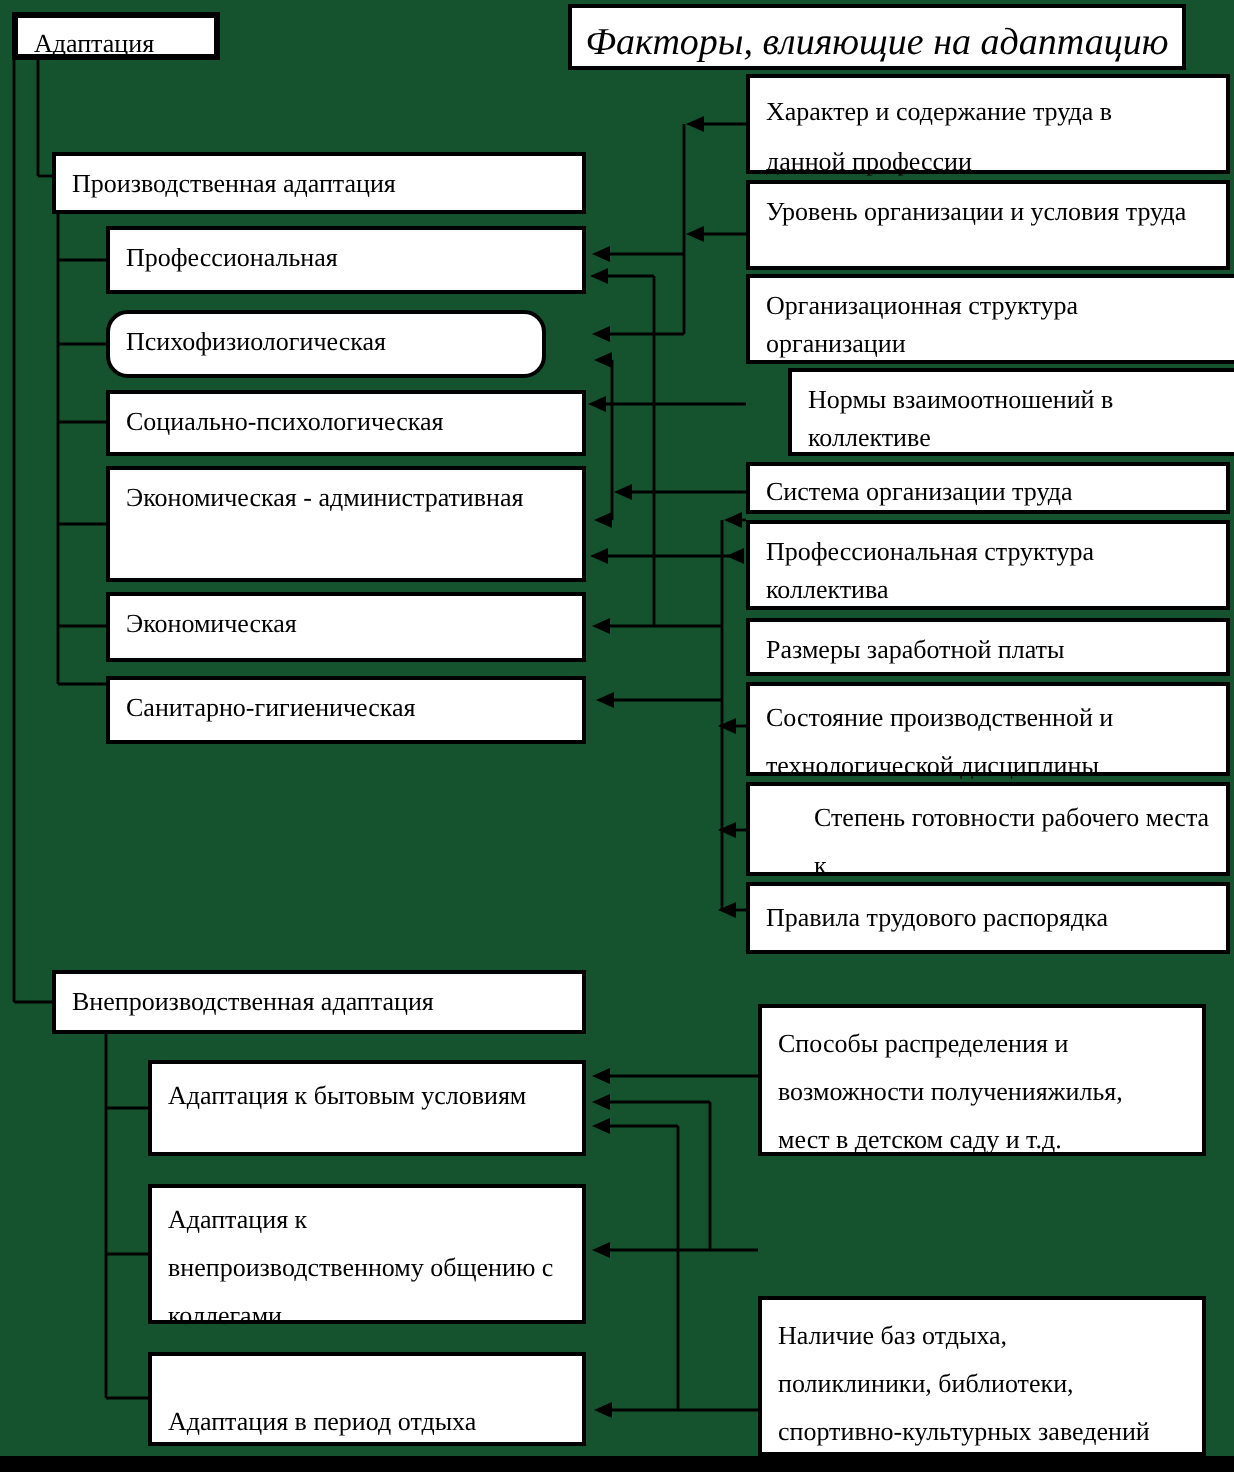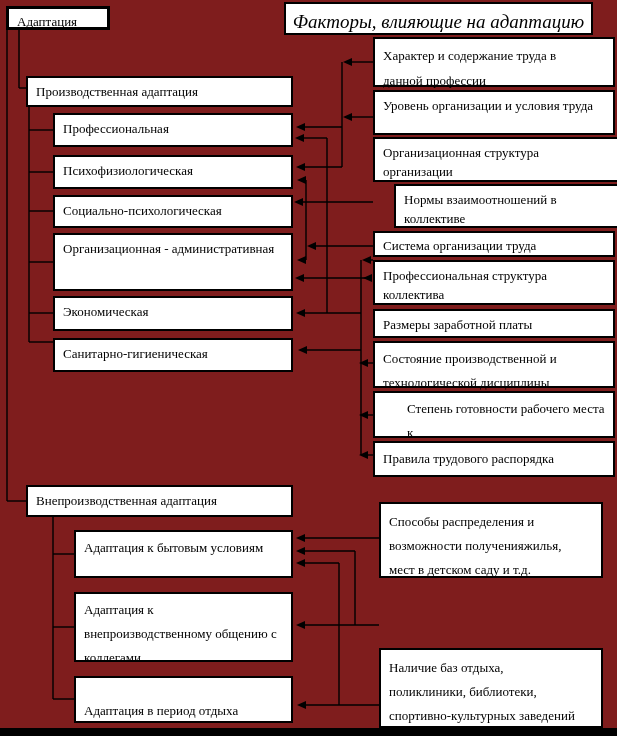--- a/index.html
+++ b/index.html
@@ -1,17 +1,17 @@
 <!DOCTYPE html>
 <html><head>
 <meta charset="utf-8">
 <style>
   html,body{margin:0;padding:0;}
   body{font-family:"Liberation Serif","DejaVu Serif",serif;}
-  #stage{position:relative;width:617px;height:736px;background:#7f1d1d;overflow:hidden;}
+  #stage{position:relative;width:617px;height:736px;background:#14532d;overflow:hidden;}
   .box{position:absolute;background:#FFFFFF;border:2px solid #000;box-sizing:border-box;
        font-size:13px;color:#000;white-space:pre-line;line-height:20px;padding:4px 6px 2px 8px;}
   .thick{border-width:3px;}
   .lh19{line-height:19px;}
   .lh24{line-height:24px;}
   .lh25{line-height:25px;}
   .title-box{position:absolute;background:#FFFFFF;border:2px solid #000;box-sizing:border-box;
        font-style:italic;font-size:19px;text-align:center;padding-top:7px;}
   #wires{position:absolute;left:0;top:0;width:617px;height:736px;}
   #bottom-bar{position:absolute;left:0;top:728px;width:617px;height:8px;background:#000;}
@@ -85,25 +85,25 @@
       <polygon points="296,625 305,621 305,629" fill="#000"></polygon>
       <polygon points="297,705 306,701 306,709" fill="#000"></polygon>
     </svg>
 
   <div class="box thick" style="left:6px;top:6px;width:104px;height:24px;padding-top:3px;">Адаптация</div>
 
   <div class="box" style="left:26px;top:76px;width:267px;height:31px;">Производственная адаптация</div>
 
   <div class="box" style="left:53px;top:113px;width:240px;height:34px;">Профессиональная</div>
 
-  <div class="box" style="left:53px;top:155px;width:240px;height:34px;">Психофизиологическая</div>
+  <div class="box" style="left:53px;top:155px;width:220px;height:34px;border-radius:11px;">Психофизиологическая</div>
 
   <div class="box" style="left:53px;top:195px;width:240px;height:33px;">Социально-психологическая</div>
 
-  <div class="box" style="left:53px;top:233px;width:240px;height:58px;">Организационная - административная</div>
+  <div class="box" style="left:53px;top:233px;width:240px;height:58px;">Экономическая - административная</div>
 
   <div class="box" style="left:53px;top:296px;width:240px;height:35px;">Экономическая</div>
 
   <div class="box" style="left:53px;top:338px;width:240px;height:34px;">Санитарно-гигиеническая</div>
 
   <div class="box" style="left:26px;top:485px;width:267px;height:32px;">Внепроизводственная адаптация</div>
 
   <div class="box" style="left:74px;top:530px;width:219px;height:48px;padding-top:6px;">Адаптация к бытовым условиям</div>
 
   <div class="box lh24" style="left:74px;top:592px;width:219px;height:70px;">Адаптация к

